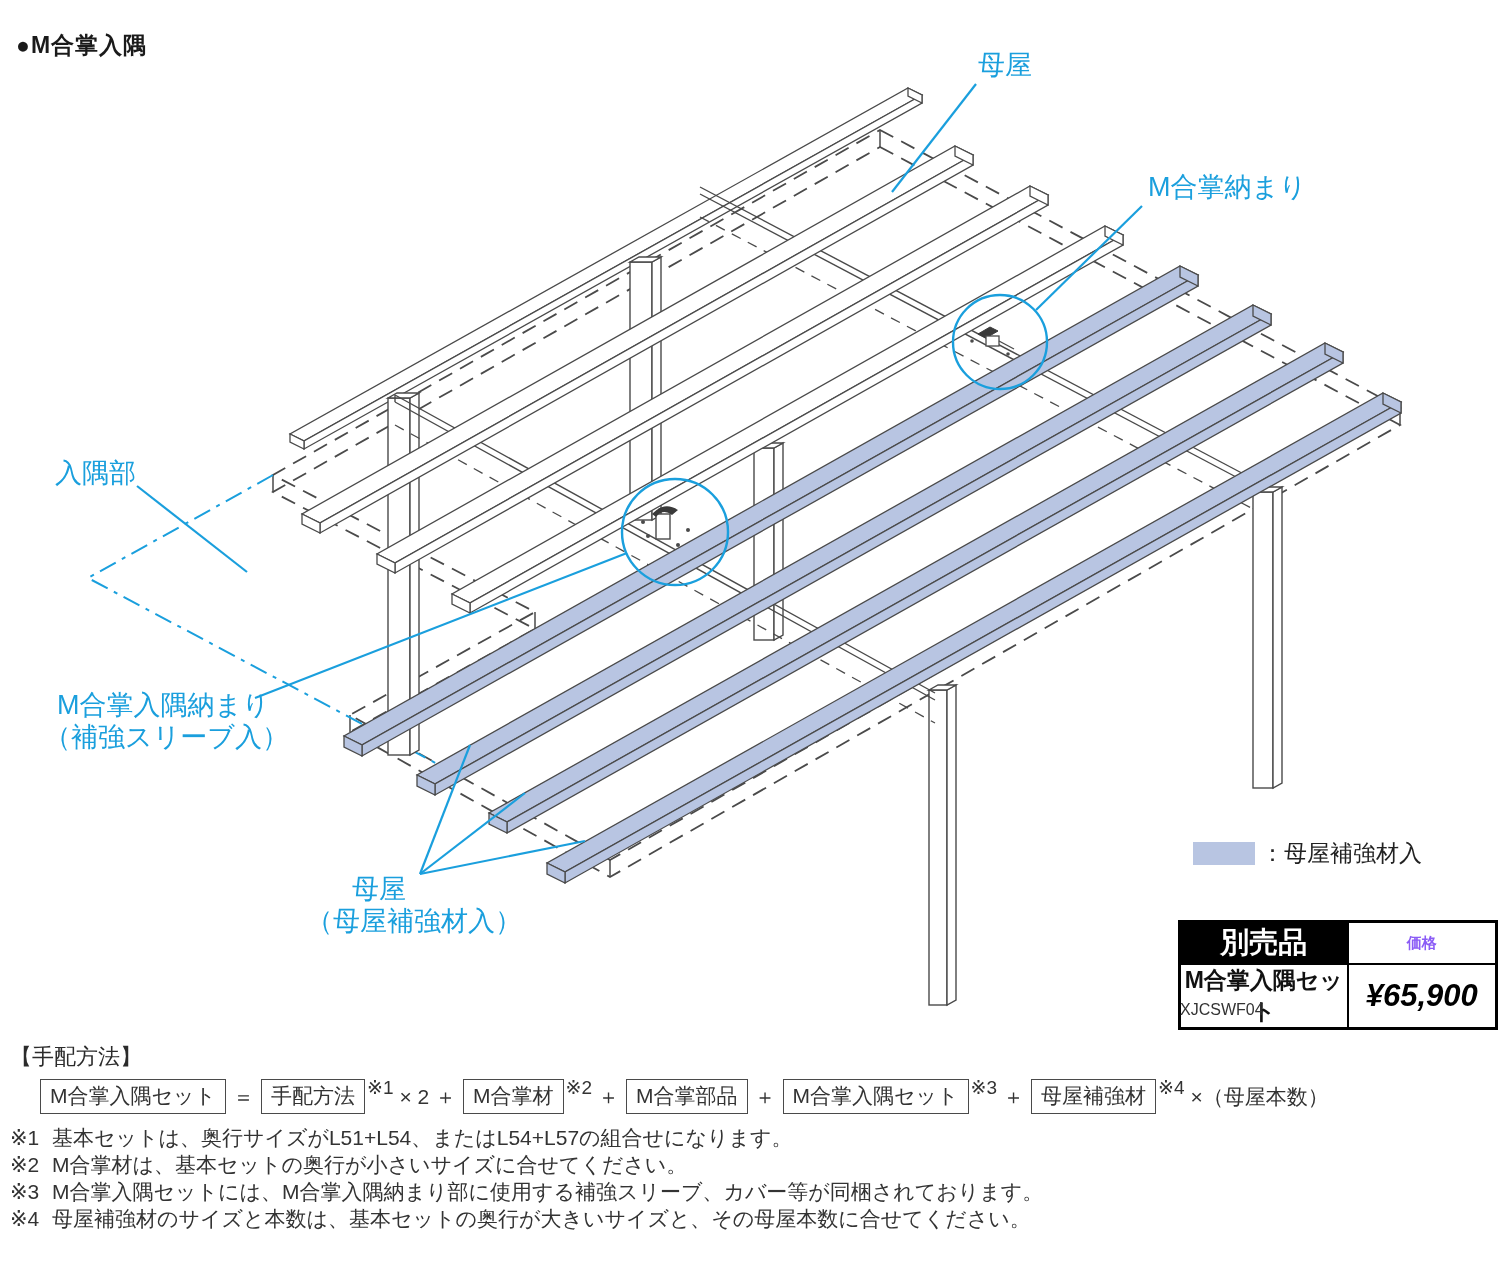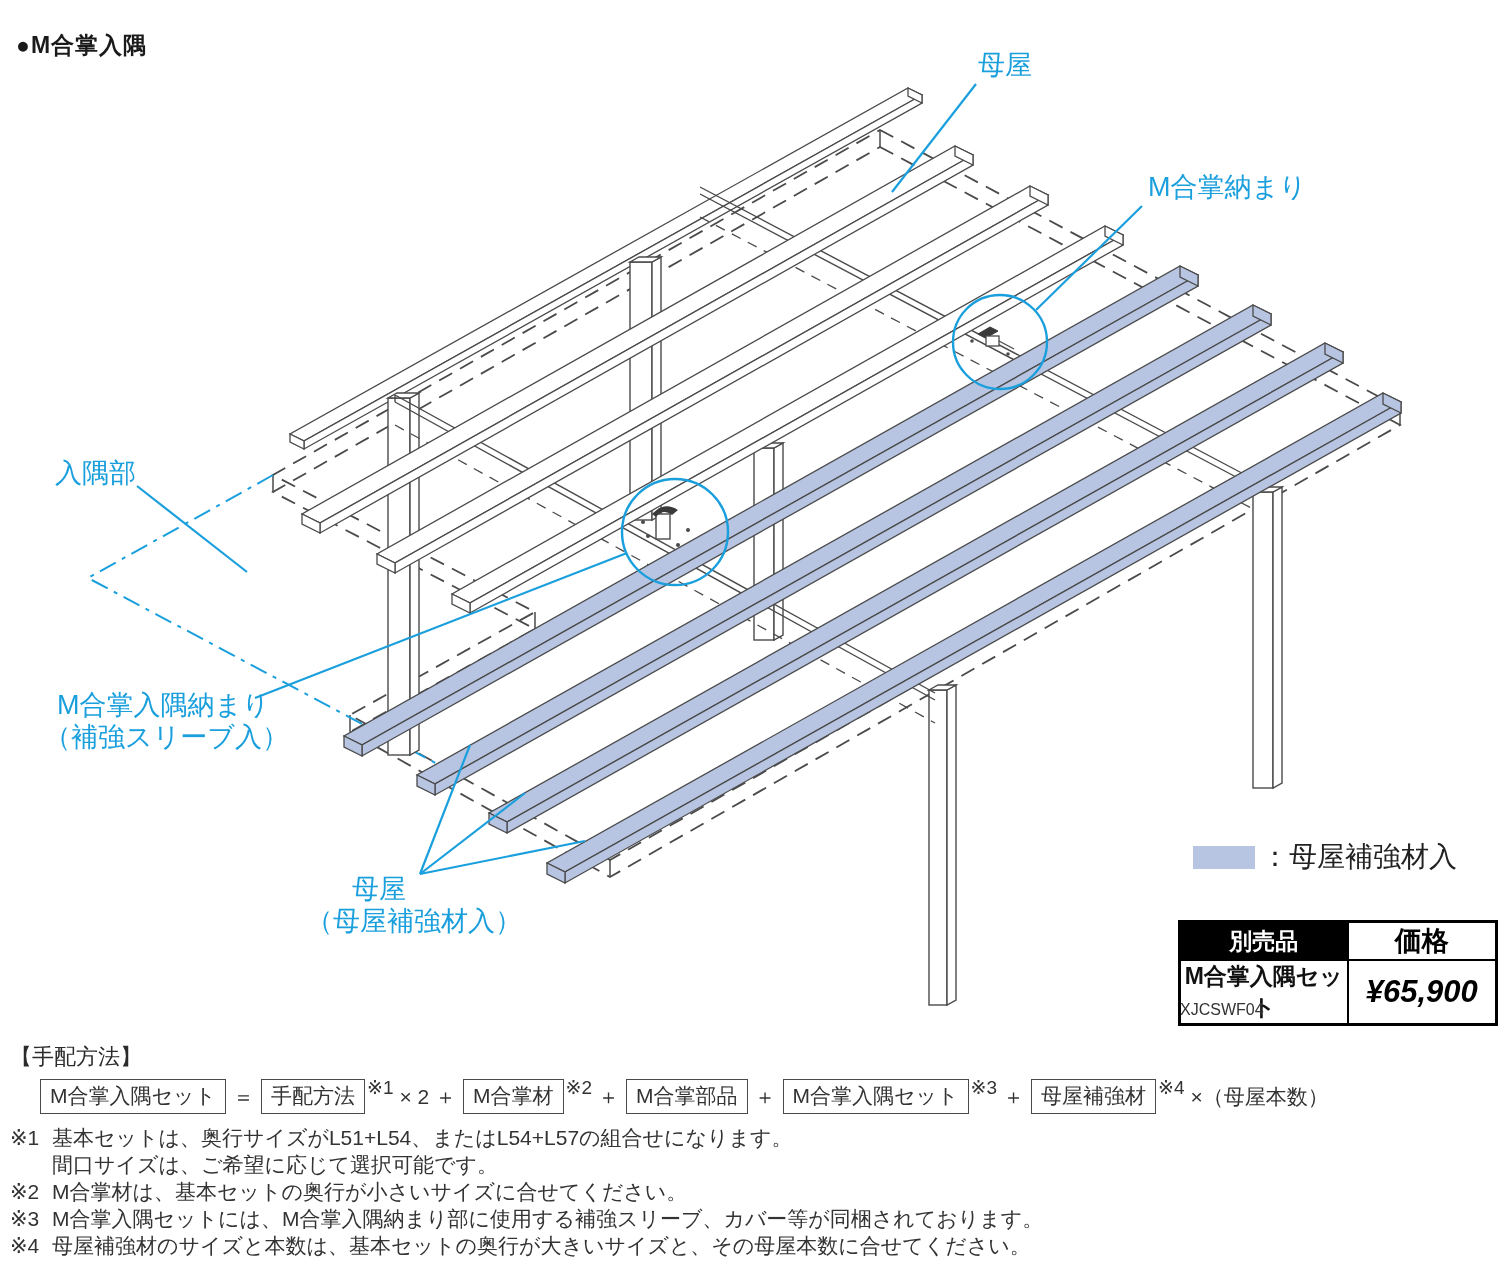--- a/index.html
+++ b/index.html
@@ -5,26 +5,26 @@
   * { box-sizing: border-box; margin: 0; padding: 0; }
   body { background: #ffffff; font-family: "Liberation Sans", "DejaVu Sans", sans-serif; }
   .page { position: relative; width: 1502px; height: 1266px; background: #fff; color: #333; overflow: hidden; }
 
   .heading { position: absolute; left: 16px; top: 30px; font-size: 23px; font-weight: bold; color: #1a1a1a; letter-spacing: 1px; }
 
   .diagram-svg { position: absolute; left: 0; top: 0; }
 
   .legend { position: absolute; left: 1193px; top: 838px; display: flex; align-items: center; }
   .legend-swatch { width: 62px; height: 23px; background: #b8c5e2; }
-  .legend-label { margin-left: 6px; font-size: 28px; color: #222; }
+  .legend-label { margin-left: 6px; font-size: 23px; color: #222; }
 
   .price-table { position: absolute; left: 1178px; top: 920px; width: 320px; border: 3px solid #000; border-collapse: collapse; background: #fff; }
   .price-table td { border: 2px solid #000; text-align: center; vertical-align: middle; }
-  .pt-h-item { background: #000; color: #fff; font-weight: bold; font-size: 23px; width: 168px; height: 32px; margin-top: 16px; }
-  .pt-h-price { background: #fff; color: #000000; font-weight: bold; font-size: 27px; height: 32px; }
+  .pt-h-item { background: #000; color: #fff; font-weight: bold; font-size: 29px; width: 168px; height: 32px; margin-top: 16px; }
+  .pt-h-price { background: #fff; color: #8b5cf6; font-weight: bold; font-size: 15px; height: 32px; }
   .pt-item { font-size: 23px; font-weight: 600; color: #111; height: 31px; }
   .pt-price { font-size: 31px; font-weight: bold; color: #000; height: 31px; font-style: italic; }
   .table-code { position: absolute; left: 1180px; top: 989px; font-size: 16px; color: #333; margin-top: 12px; }
 
   .order-block { position: absolute; left: 10px; top: 1042px; width: 1486px; color: #333; }
   .order-title { font-size: 22px; font-weight: 500; color: #2b2b2b; }
   .formula { margin: 7px 0 10px 28px; display: flex; align-items: center; flex-wrap: nowrap; white-space: nowrap; }
   .ftok { font-size: 21px; color: #333; }
   .ftok.box { border: 1.6px solid #4a4a4a; padding: 2px 9px 3px 9px; margin: 0 2px; }
   .ftok.op { padding: 0 5px; }
@@ -251,24 +251,20 @@
 
         <span class="ftok op">×（母屋本数）</span>
       </div>
     <div class="notes">
 
         <div class="note-line">
           <span class="note-marker">※1</span>
           <span class="note-text">基本セットは、奥行サイズがL51+L54、またはL54+L57の組合せになります。</span>
         </div>
 
-        <div class="note-line">
-          <span class="note-marker"></span>
-          <span class="note-text">間口サイズは、ご希望に応じて選択可能です。</span>
-        </div>
 
         <div class="note-line">
           <span class="note-marker">※2</span>
           <span class="note-text">M合掌材は、基本セットの奥行が小さいサイズに合せてください。</span>
         </div>
 
         <div class="note-line">
           <span class="note-marker">※3</span>
           <span class="note-text">M合掌入隅セットには、M合掌入隅納まり部に使用する補強スリーブ、カバー等が同梱されております。</span>
         </div>

